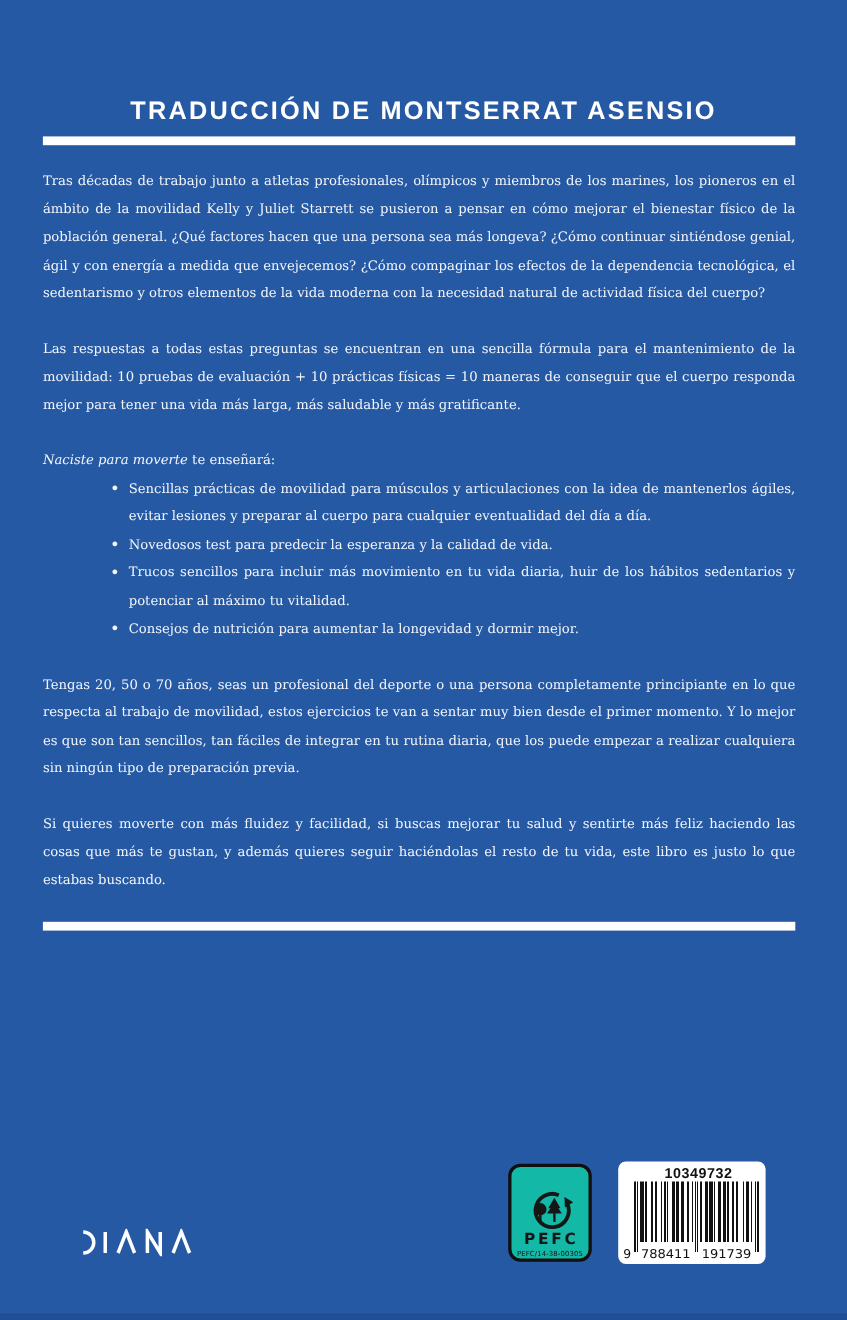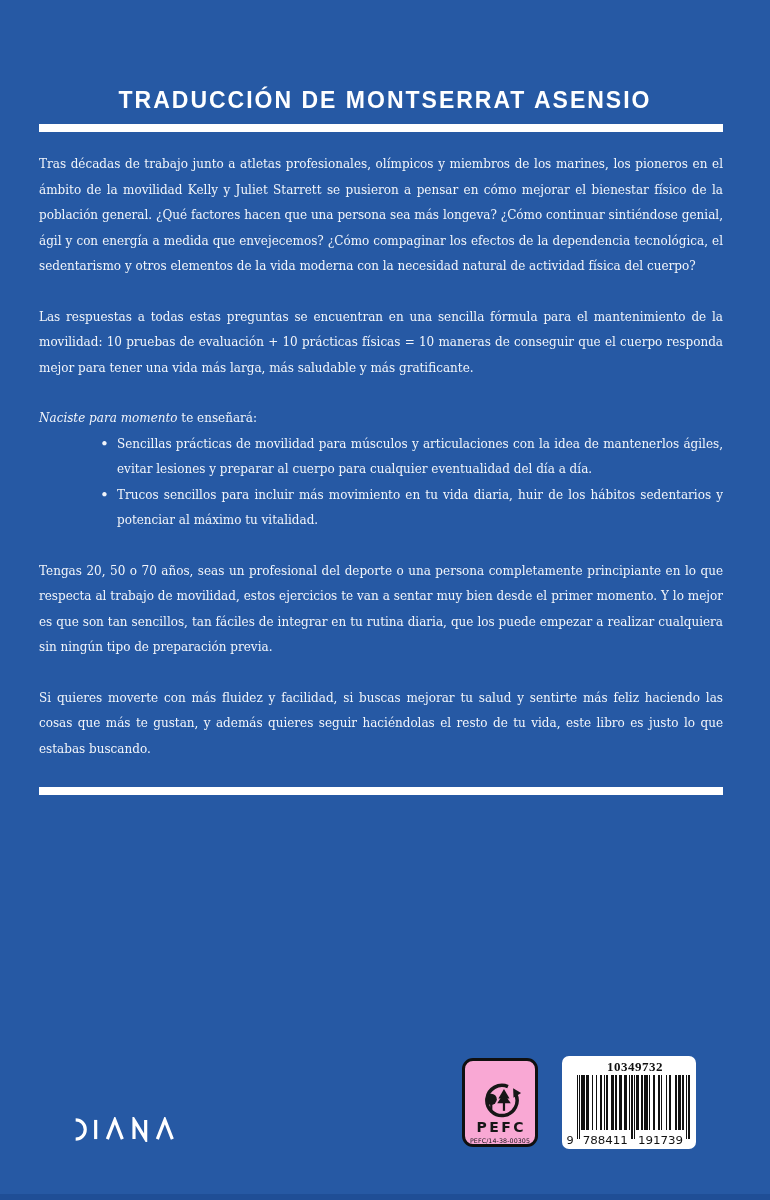--- a/index.html
+++ b/index.html
@@ -40,21 +40,21 @@
     position:absolute; left:-17px; top:0;
     font-size:15px;
   }
   .rule-bottom { margin-top:16px; }
 
   
   .diana-logo { position:absolute; left:71px; top:1117px; }
   .pefc-box {
     position:absolute; left:462px; top:1058px;
     width:76px; height:89px;
-    background:#f9a8d4; border:3px solid #101010; border-radius:11px;
+    background:#14b8a6; border:3px solid #101010; border-radius:11px;
     box-sizing:border-box;
     display:flex; flex-direction:column; align-items:center;
     padding-top:22px;
   }
   .pefc-word {
     font-family:"DejaVu Sans", sans-serif; font-weight:700;
     font-size:14px; letter-spacing:2.5px; color:#161616;
     margin-top:1px; text-indent:2.5px;
   }
   .pefc-code {
@@ -62,44 +62,46 @@
     font-size:6.3px; color:#161616; margin-top:2px; letter-spacing:0.1px;
   }
   .barcode-box {
     position:absolute; left:562px; top:1056px;
     width:134px; height:93px;
     background:#FFFFFF; border-radius:7px;
     display:flex; flex-direction:column; align-items:center;
     box-sizing:border-box; padding-top:3px;
   }
   .barcode-top-number {
-    font-family:Liberation Serif, serif; font-weight:700;
+    font-family:Liberation Sans, sans-serif; font-weight:700;
     font-size:13px; color:#111111; letter-spacing:0.5px;margin-left:12px;
   }
   .bottom-strip {
     position:absolute; left:0; right:0; bottom:0; height:6px;
     background:#1F4E96;
   }
 </style>
 </head>
 <body>
 
 <div class="cover">
 
   <div class="trans-credit">TRADUCCIÓN DE MONTSERRAT ASENSIO</div>
 
   <div class="rule rule-top"></div>
 
   <div class="text-col">
     <p>Tras décadas de trabajo junto a atletas profesionales, olímpicos y miembros de los marines, los pioneros en el ámbito de la movilidad Kelly y Juliet Starrett se pusieron a pensar en cómo mejorar el bienestar físico de la población general. ¿Qué factores hacen que una persona sea más longeva? ¿Cómo continuar sintiéndose genial, ágil y con energía a medida que envejecemos? ¿Cómo compaginar los efectos de la dependencia tecnológica, el sedentarismo y otros elementos de la vida moderna con la necesidad natural de actividad física del cuerpo?</p>
     <p>Las respuestas a todas estas preguntas se encuentran en una sencilla fórmula para el mantenimiento de la movilidad: 10 pruebas de evaluación + 10 prácticas físicas = 10 maneras de conseguir que el cuerpo responda mejor para tener una vida más larga, más saludable y más gratificante.</p>
-    <p class="intro"><em>Naciste para momento</em><span> te enseñará:</span></p>
+    <p class="intro"><em>Naciste para moverte</em><span> te enseñará:</span></p>
     <ul class="benefits">
         <li>Sencillas prácticas de movilidad para músculos y articulaciones con la idea de mantenerlos ágiles, evitar lesiones y preparar al cuerpo para cualquier eventualidad del día a día.</li>
+        <li>Novedosos test para predecir la esperanza y la calidad de vida.</li>
         <li>Trucos sencillos para incluir más movimiento en tu vida diaria, huir de los hábitos sedentarios y potenciar al máximo tu vitalidad.</li>
+        <li>Consejos de nutrición para aumentar la longevidad y dormir mejor.</li>
       </ul>
     <p>Tengas 20, 50 o 70 años, seas un profesional del deporte o una persona completamente principiante en lo que respecta al trabajo de movilidad, estos ejercicios te van a sentar muy bien desde el primer momento. Y lo mejor es que son tan sencillos, tan fáciles de integrar en tu rutina diaria, que los puede empezar a realizar cualquiera sin ningún tipo de preparación previa.</p>
     <p>Si quieres moverte con más fluidez y facilidad, si buscas mejorar tu salud y sentirte más feliz haciendo las cosas que más te gustan, y además quieres seguir haciéndolas el resto de tu vida, este libro es justo lo que estabas buscando.</p>
     <div class="rule rule-bottom"></div>
   </div>
 
   <svg class="diana-logo" role="img" width="106" height="25" viewBox="0 0 126 30" aria-label="DIANA">
     <g fill="none" stroke="#FFFFFF" stroke-width="3.8" stroke-linecap="butt" stroke-linejoin="miter">
       <path d="M5 3.5 A 11.2 11.2 0 0 1 5 26.5"></path>
       <path d="M29 3.5 V 26.5"></path>

